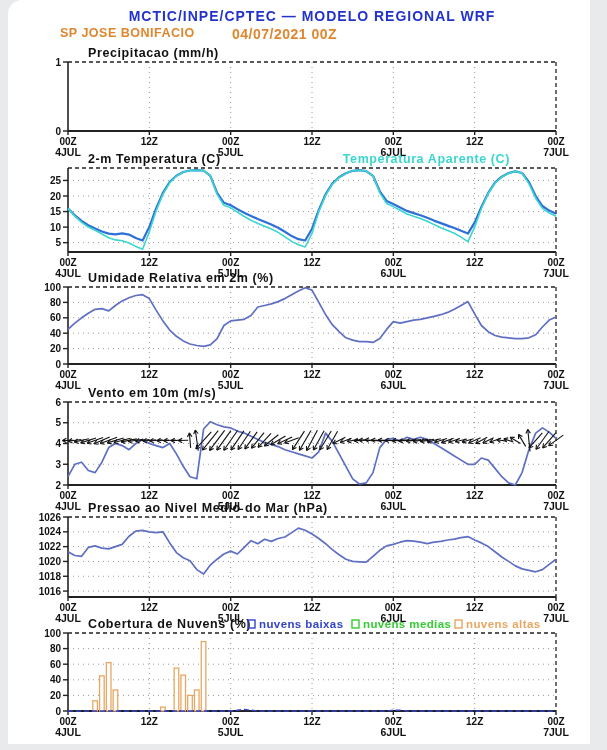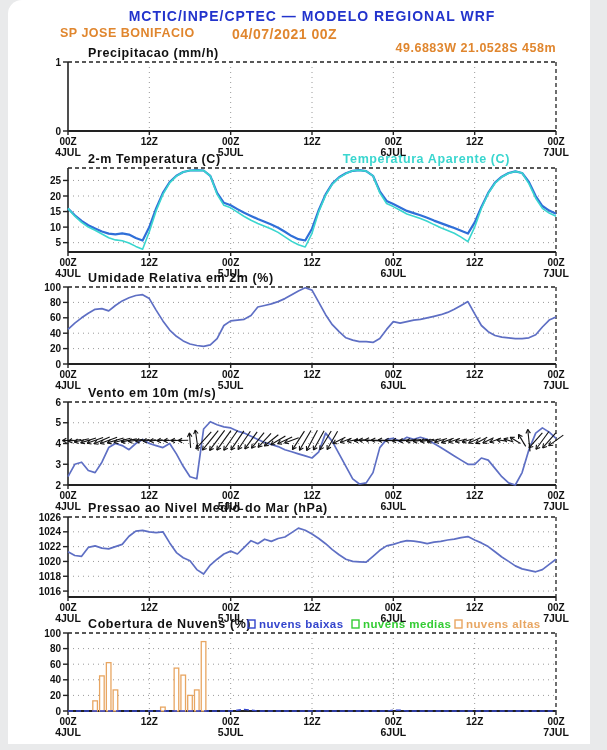--- a/index.html
+++ b/index.html
@@ -19,21 +19,20 @@
   .leg{font-size:11.5px;font-weight:700;letter-spacing:.4px;}
 </style>
 </head>
 <body>
 
 <div class="page">
   <div class="sheet"></div>
   <div class="hdr hdr2a" style="color: rgb(224, 134, 46);">SP JOSE BONIFACIO</div>
   <div class="hdr hdr1" style="color: rgb(34, 51, 204);">MCTIC/INPE/CPTEC — MODELO REGIONAL WRF</div>
   <div class="hdr hdr2b" style="color: rgb(224, 134, 46);">04/07/2021 00Z</div>
-  <div class="hdr hdr3" style="color: rgb(224, 134, 46);">49.6883W 21.0528S 458m</div>
   <svg id="charts" width="607" height="750" viewBox="0 0 607 750" style="position:absolute;left:0;top:0;">
       <g>
         <line x1="149.33333333333331" y1="62" x2="149.33333333333331" y2="131" stroke="#9a9a9a" stroke-width="1" stroke-dasharray="1 4"></line>
         <line x1="230.66666666666666" y1="62" x2="230.66666666666666" y2="131" stroke="#9a9a9a" stroke-width="1" stroke-dasharray="1 4"></line>
         <line x1="312" y1="62" x2="312" y2="131" stroke="#9a9a9a" stroke-width="1" stroke-dasharray="1 4"></line>
         <line x1="393.3333333333333" y1="62" x2="393.3333333333333" y2="131" stroke="#9a9a9a" stroke-width="1" stroke-dasharray="1 4"></line>
         <line x1="474.6666666666667" y1="62" x2="474.6666666666667" y2="131" stroke="#9a9a9a" stroke-width="1" stroke-dasharray="1 4"></line>
         <line x1="68" y1="62" x2="556" y2="62" stroke="#222" stroke-width="1.3" stroke-dasharray="4 3"></line>
         <line x1="556" y1="62" x2="556" y2="131" stroke="#222" stroke-width="1.3" stroke-dasharray="4 3"></line>
         <line x1="68" y1="62" x2="68" y2="131" stroke="#222" stroke-width="1.6"></line>

